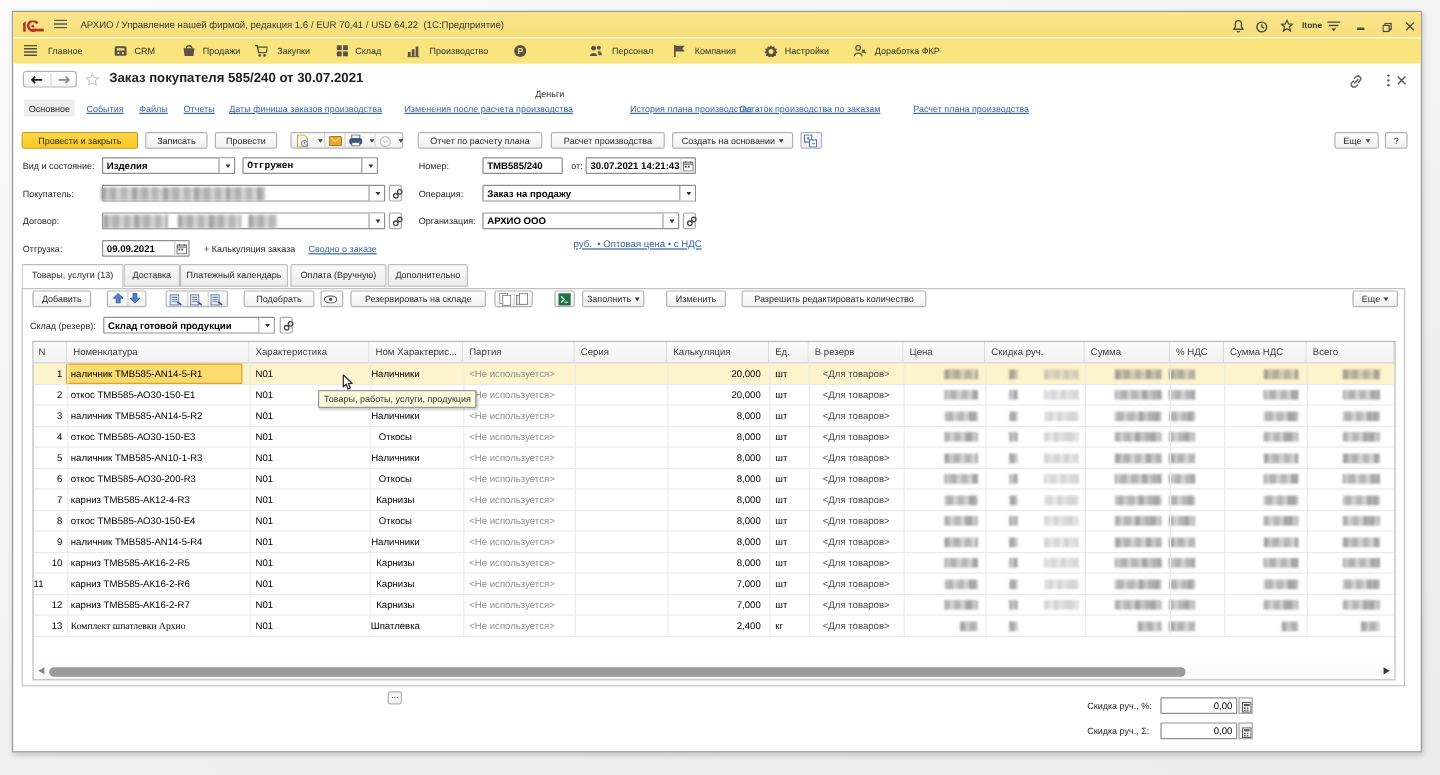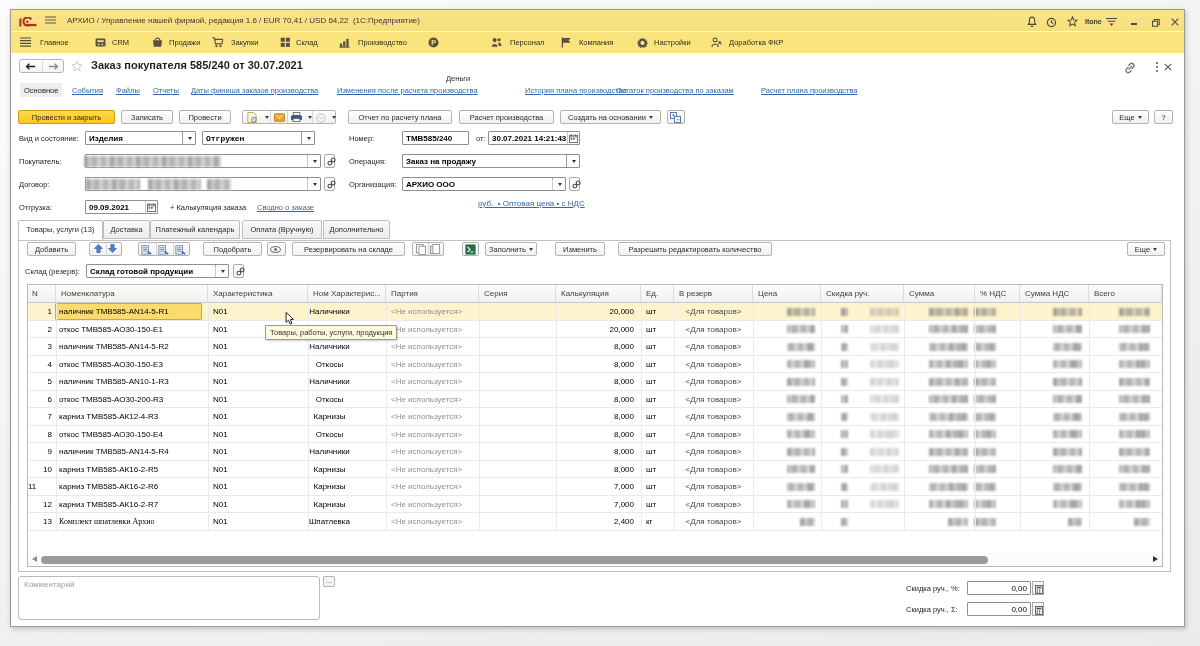--- a/index.html
+++ b/index.html
@@ -626,23 +626,20 @@
 <div class="a" style="left:0;top:268px;width:1134px;height:13px;background:#fbfbfb;">
 <div class="a" style="left:4px;top:3px;width:0;height:0;border-top:3.5px solid transparent;border-bottom:3.5px solid transparent;border-right:5px solid #8a8a8a;"></div>
 <div class="a" style="left:13px;top:2.5px;width:947px;height:8px;background:#9b9b9b;border-radius:4px;"></div>
 <div class="a" style="right:4px;top:3px;width:0;height:0;border-top:3.5px solid transparent;border-bottom:3.5px solid transparent;border-left:5px solid #333;"></div>
 </div>
 </div>
 <div class="a t" style="left:254px;top:315px;background:#fdf9dd;border:1px solid #9a9a9a;border-radius:1px;padding:2px 4px;font-size:7.5px;color:#333;box-shadow:1px 1px 2px rgba(0,0,0,0.2);z-index:9;">Товары, работы, услуги, продукция</div>
 <svg class="ic" style="left:273.5px;top:301.5px;z-index:10" width="9.5" height="14" viewBox="0 0 12 19">
       <path d="M1 0.5 L1 14 L4.3 11.2 L6.5 16.5 L8.9 15.4 L6.7 10.3 L11 10 Z" fill="#fff" stroke="#1a1a1a" stroke-width="1.3"></path>
     </svg>
-<div class="a" style="left:7px;top:566px;width:302px;height:44px;border:1px solid #b9b9b9;border-radius:3px;background:#fff;">
-      <span class="a t" style="left:5px;top:3px;color:#9d9d9d;font-size:8px;">Комментарий</span>
-    </div>
 <div class="a" style="left:312px;top:566px;width:12px;height:11px;border:1px solid #b3b3b3;border-radius:2px;background:#f5f5f5;font-size:7px;text-align:center;color:#444;line-height:7px;">...</div>
 <div class="lbl" style="left:895px;top:574px;">Скидка руч., %:</div>
 <div class="fld" style="left:956px;top:571px;width:64px;">
       <span class="v" style="left:auto;right:3px;font-weight:normal;">0,00</span>
     </div>
 <div class="a" style="left:1021px;top:571px;width:12px;height:14px;border:1px solid #a8a8a8;background:#f7f7f7;">
       <svg class="ic" style="left:1.5px;top:2.5px" width="8" height="9" viewBox="0 0 9 10">
         <rect x="0.5" y="0.5" width="8" height="9" fill="#fff" stroke="#555"></rect>
         <rect x="1.8" y="1.8" width="5.4" height="2" fill="#555"></rect>
         <rect x="1.8" y="5" width="1.6" height="1.4" fill="#555"></rect>

